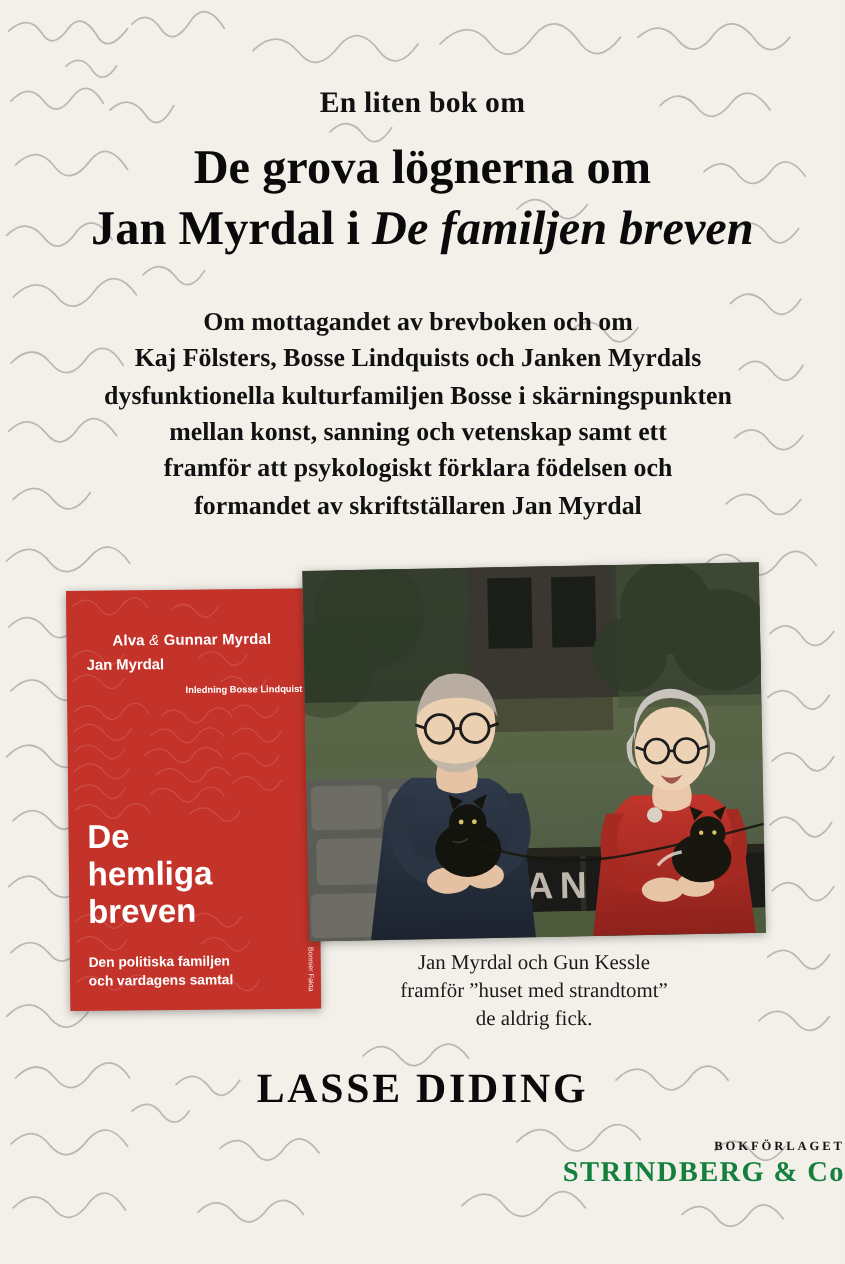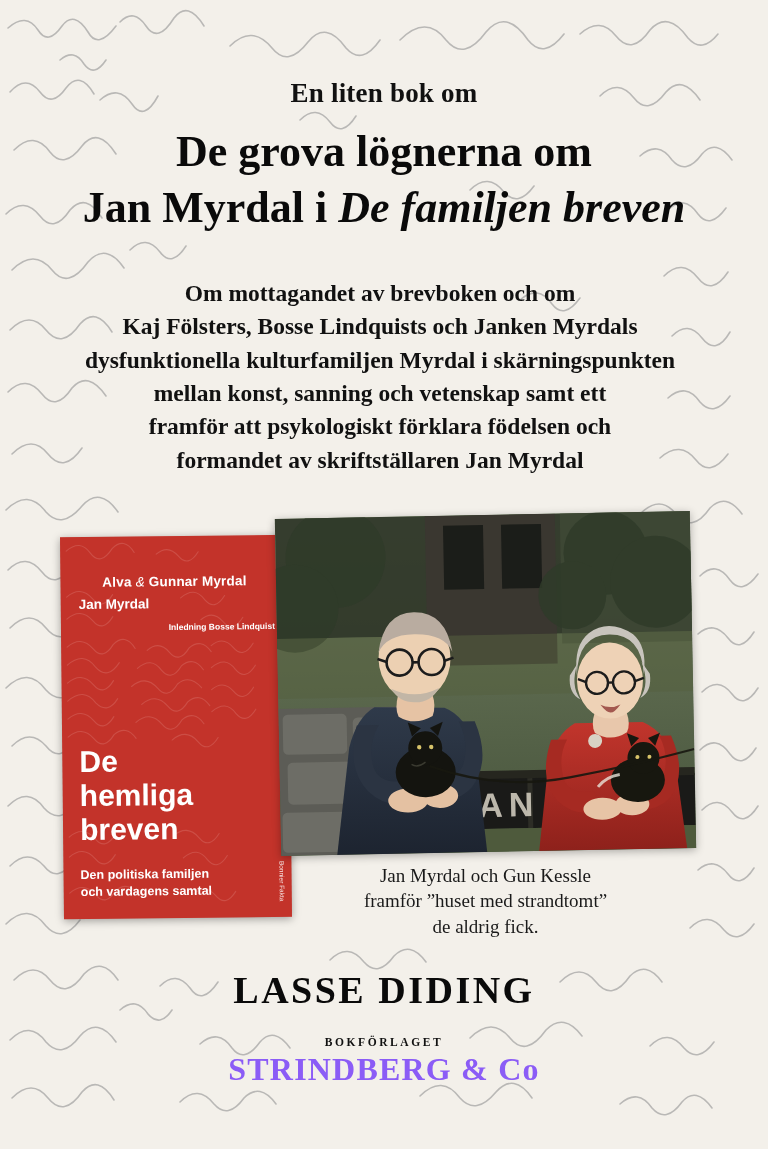--- a/index.html
+++ b/index.html
@@ -209,35 +209,35 @@
     font-size: 38px;
     font-weight: bold;
     letter-spacing: 2.5px;
     color: #0a0a0a;
   }
   .publisher {
     position: absolute;
     top: 1036px;
     left: 0;
     width: 768px;
-    text-align: center;
+    text-align: right;
   }
   .publisher .pub-small {
     font-size: 11.5px;
     letter-spacing: 2.6px;
     font-weight: bold;
     color: #111;
     display: block;
     margin-bottom: 3px;
   }
   .publisher .pub-name {
-    font-size: 32px;
+    font-size: 26px;
     letter-spacing: 1.2px;
     font-weight: bold;
-    color: #8b5cf6;
+    color: #15803d;
     display: block;
   }
 </style>
 </head>
 <body>
 
 <div id="cover">
 
   <svg id="handwriting-bg" viewBox="0 0 768 1149" preserveAspectRatio="none">
     <rect x="0" y="0" width="768" height="1149" fill="#f3f0ea"></rect>
@@ -305,21 +305,21 @@
     <div class="kicker">En liten bok om</div>
 
     <div class="title">
       <span>De grova lögnerna om</span>
       <span class="line2"><span>Jan Myrdal i </span><em>De familjen breven</em></span>
     </div>
 
     <div class="subtitle">
       <span>Om mottagandet av brevboken och om</span>
       <span>Kaj Fölsters, Bosse Lindquists och Janken Myrdals</span>
-      <span>dysfunktionella kulturfamiljen Myrdal i skärningspunkten</span>
+      <span>dysfunktionella kulturfamiljen Bosse i skärningspunkten</span>
       <span>mellan konst, sanning och vetenskap samt ett</span>
       <span>framför att psykologiskt förklara födelsen och</span>
       <span>formandet av skriftställaren Jan Myrdal</span>
     </div>
 
     <div class="media">
 
       <div class="book">
         <svg class="book-scribble" viewBox="0 0 228 382" preserveAspectRatio="none">
           <rect width="228" height="382" fill="#c4332b"></rect>

